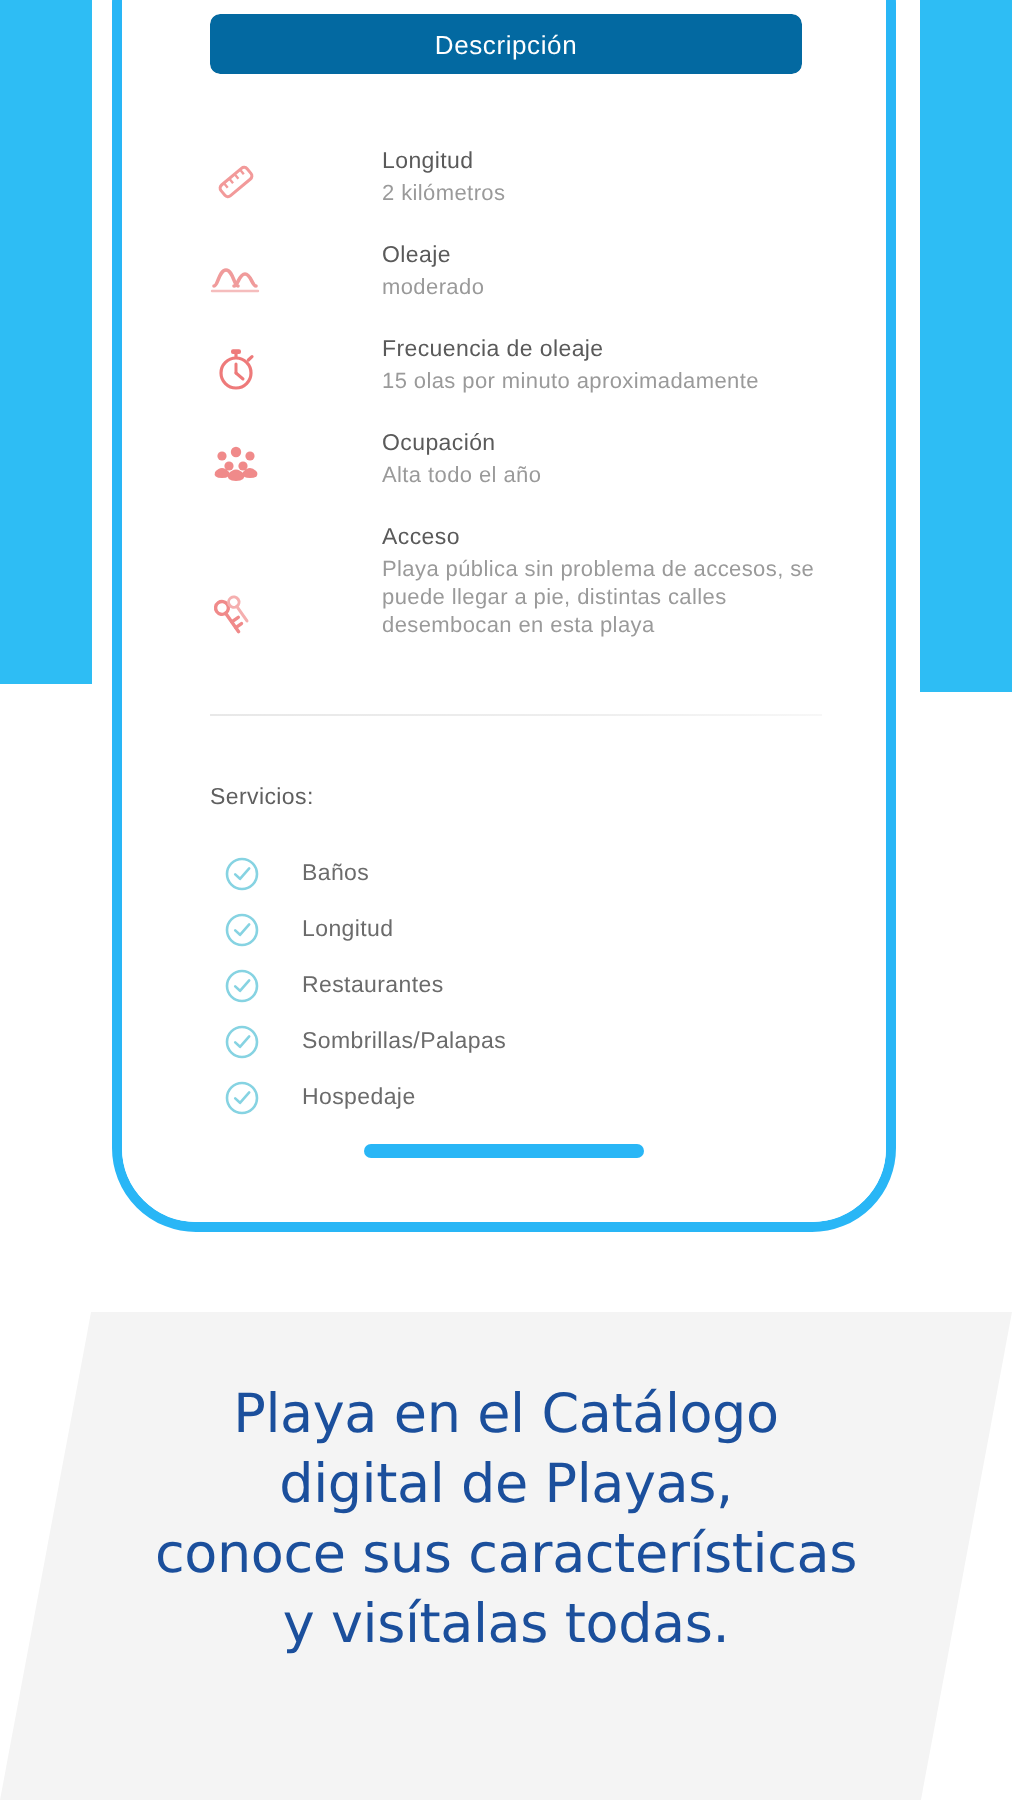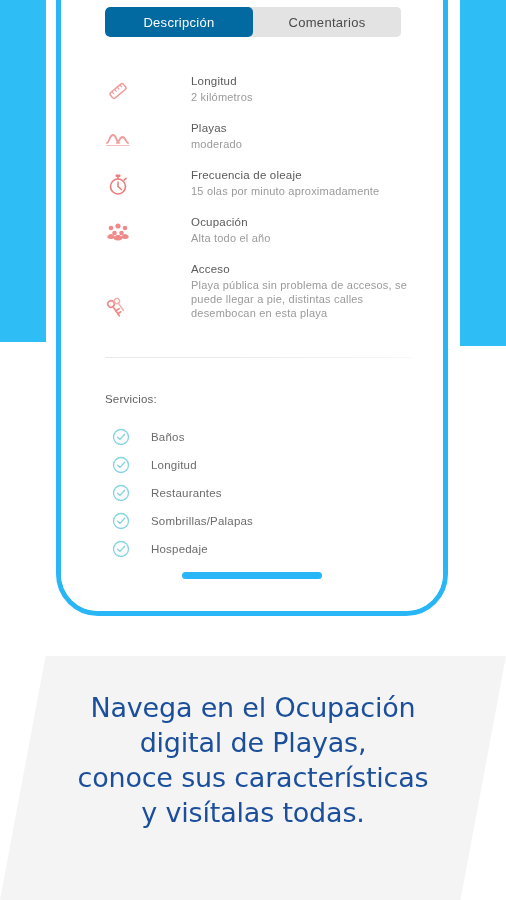--- a/index.html
+++ b/index.html
@@ -191,21 +191,20 @@
 
 <div class="side-bar left"></div>
 
 <div class="side-bar right"></div>
 
 <div class="phone-frame">
   <div class="phone-screen">
 
     <div class="tabs">
       <button class="tab active">Descripción</button>
-      <button class="tab">Comentarios</button>
     </div>
 
     <div class="feature-list">
 
       <div class="feature">
         <span class="ficon">
           <svg width="24" height="24" viewBox="0 0 24 24">
             <g transform="rotate(-40 12 12)">
               <rect x="3.5" y="8.5" width="17" height="7" rx="2" ry="2" fill="none" stroke="#F29A9A" stroke-width="1.5"></rect>
               <line x1="7" y1="8.5" x2="7" y2="11.5" stroke="#F29A9A" stroke-width="1.2"></line>
@@ -223,21 +222,21 @@
 
       <div class="feature">
         <span class="ficon">
           <svg width="26" height="22" viewBox="0 0 26 22">
             <path d="M2 16 C4 16 4.5 8 8 8 C11.5 8 12 16 14 16" fill="none" stroke="#F09B9B" stroke-width="1.8" stroke-linecap="round"></path>
             <path d="M12 16 C14 16 14.5 10 17.5 10 C20.5 10 21 16 23 16" fill="none" stroke="#F09B9B" stroke-width="1.8" stroke-linecap="round"></path>
             <path d="M1 18.5 L24 18.5" stroke="#F5BDBD" stroke-width="1.2" stroke-linecap="round"></path>
           </svg>
         </span>
         <div class="ftext">
-          <div class="ftitle">Playas</div>
+          <div class="ftitle">Oleaje</div>
           <div class="fvalue">moderado</div>
         </div>
       </div>
 
       <div class="feature">
         <span class="ficon">
           <svg width="24" height="24" viewBox="0 0 24 24">
             <circle cx="12" cy="13.5" r="7.5" fill="none" stroke="#EE7A7A" stroke-width="1.6"></circle>
             <rect x="9.5" y="1.6" width="5" height="2.4" rx="1" fill="#EE7A7A"></rect>
             <line x1="12" y1="4" x2="12" y2="6" stroke="#EE7A7A" stroke-width="1.6"></line>
@@ -346,17 +345,17 @@
       </div>
     </div>
 
     <div class="home-indicator"></div>
 
   </div>
 </div>
 
 <div class="promo-shape"></div>
 <div class="promo-text">
-  <div>Navega en el Ocupación</div>
+  <div>Playa en el Catálogo</div>
   <div>digital de Playas,</div>
   <div>conoce sus características</div>
   <div>y visítalas todas.</div>
 </div>
 
 </body></html>

